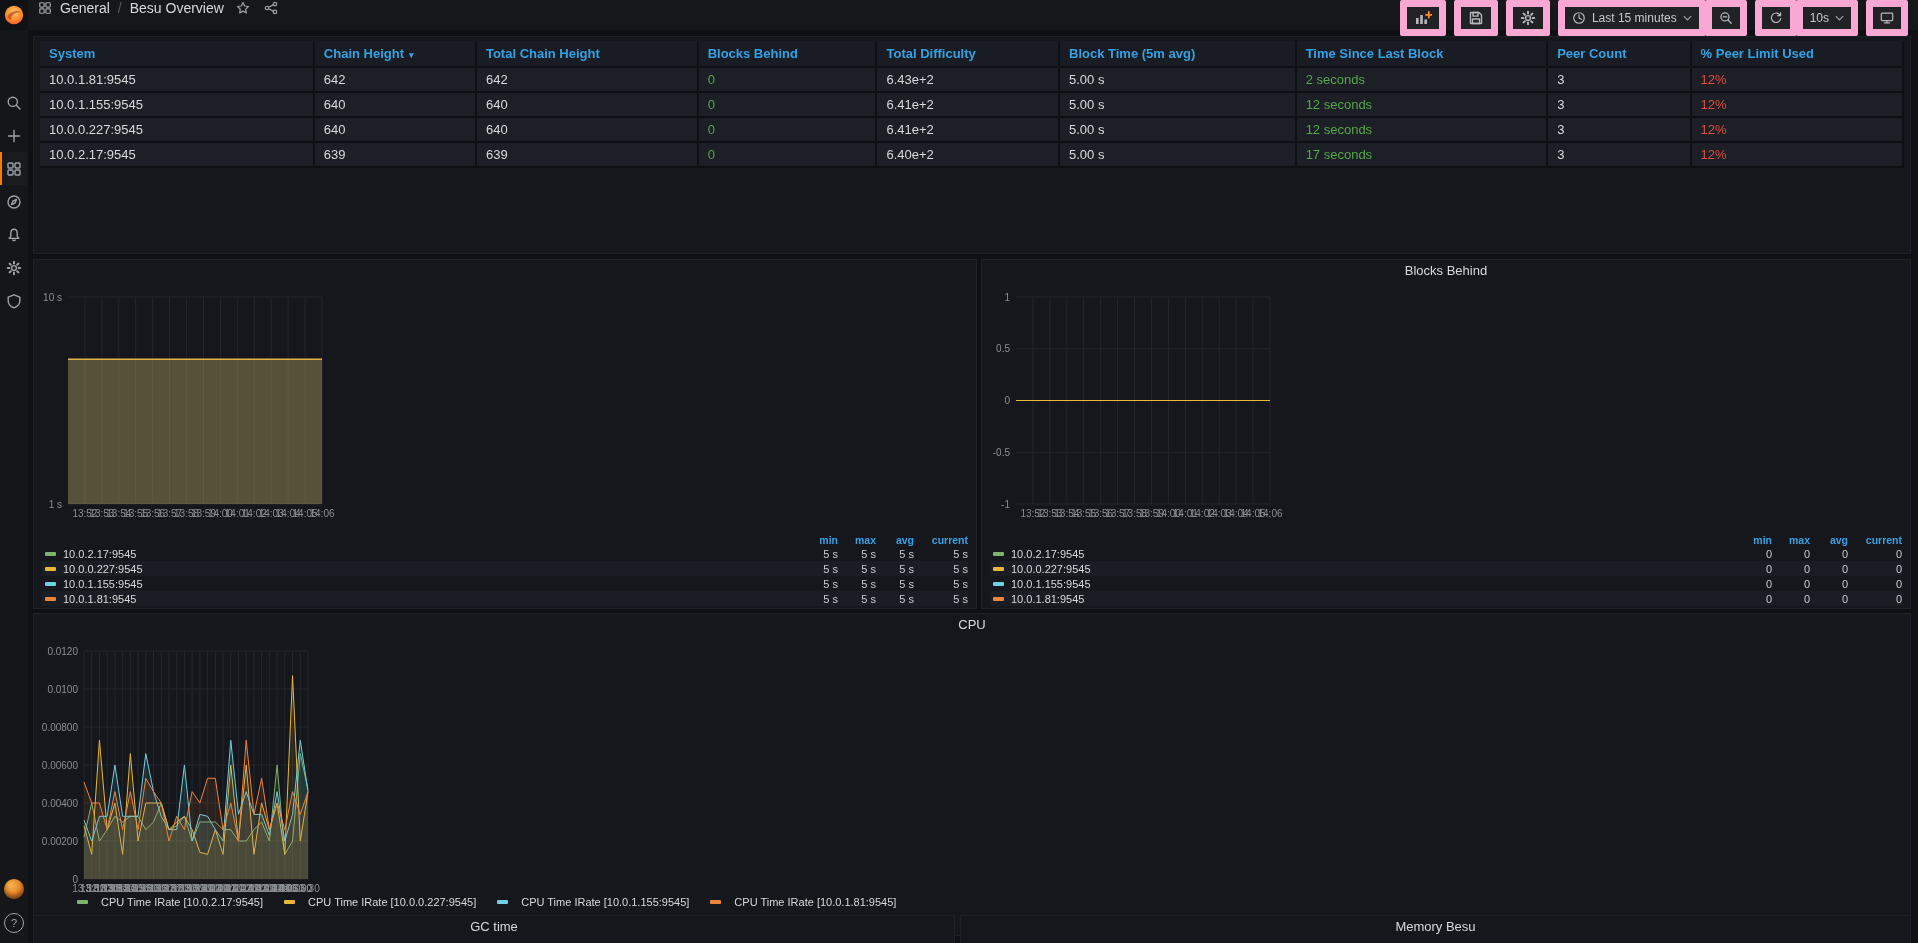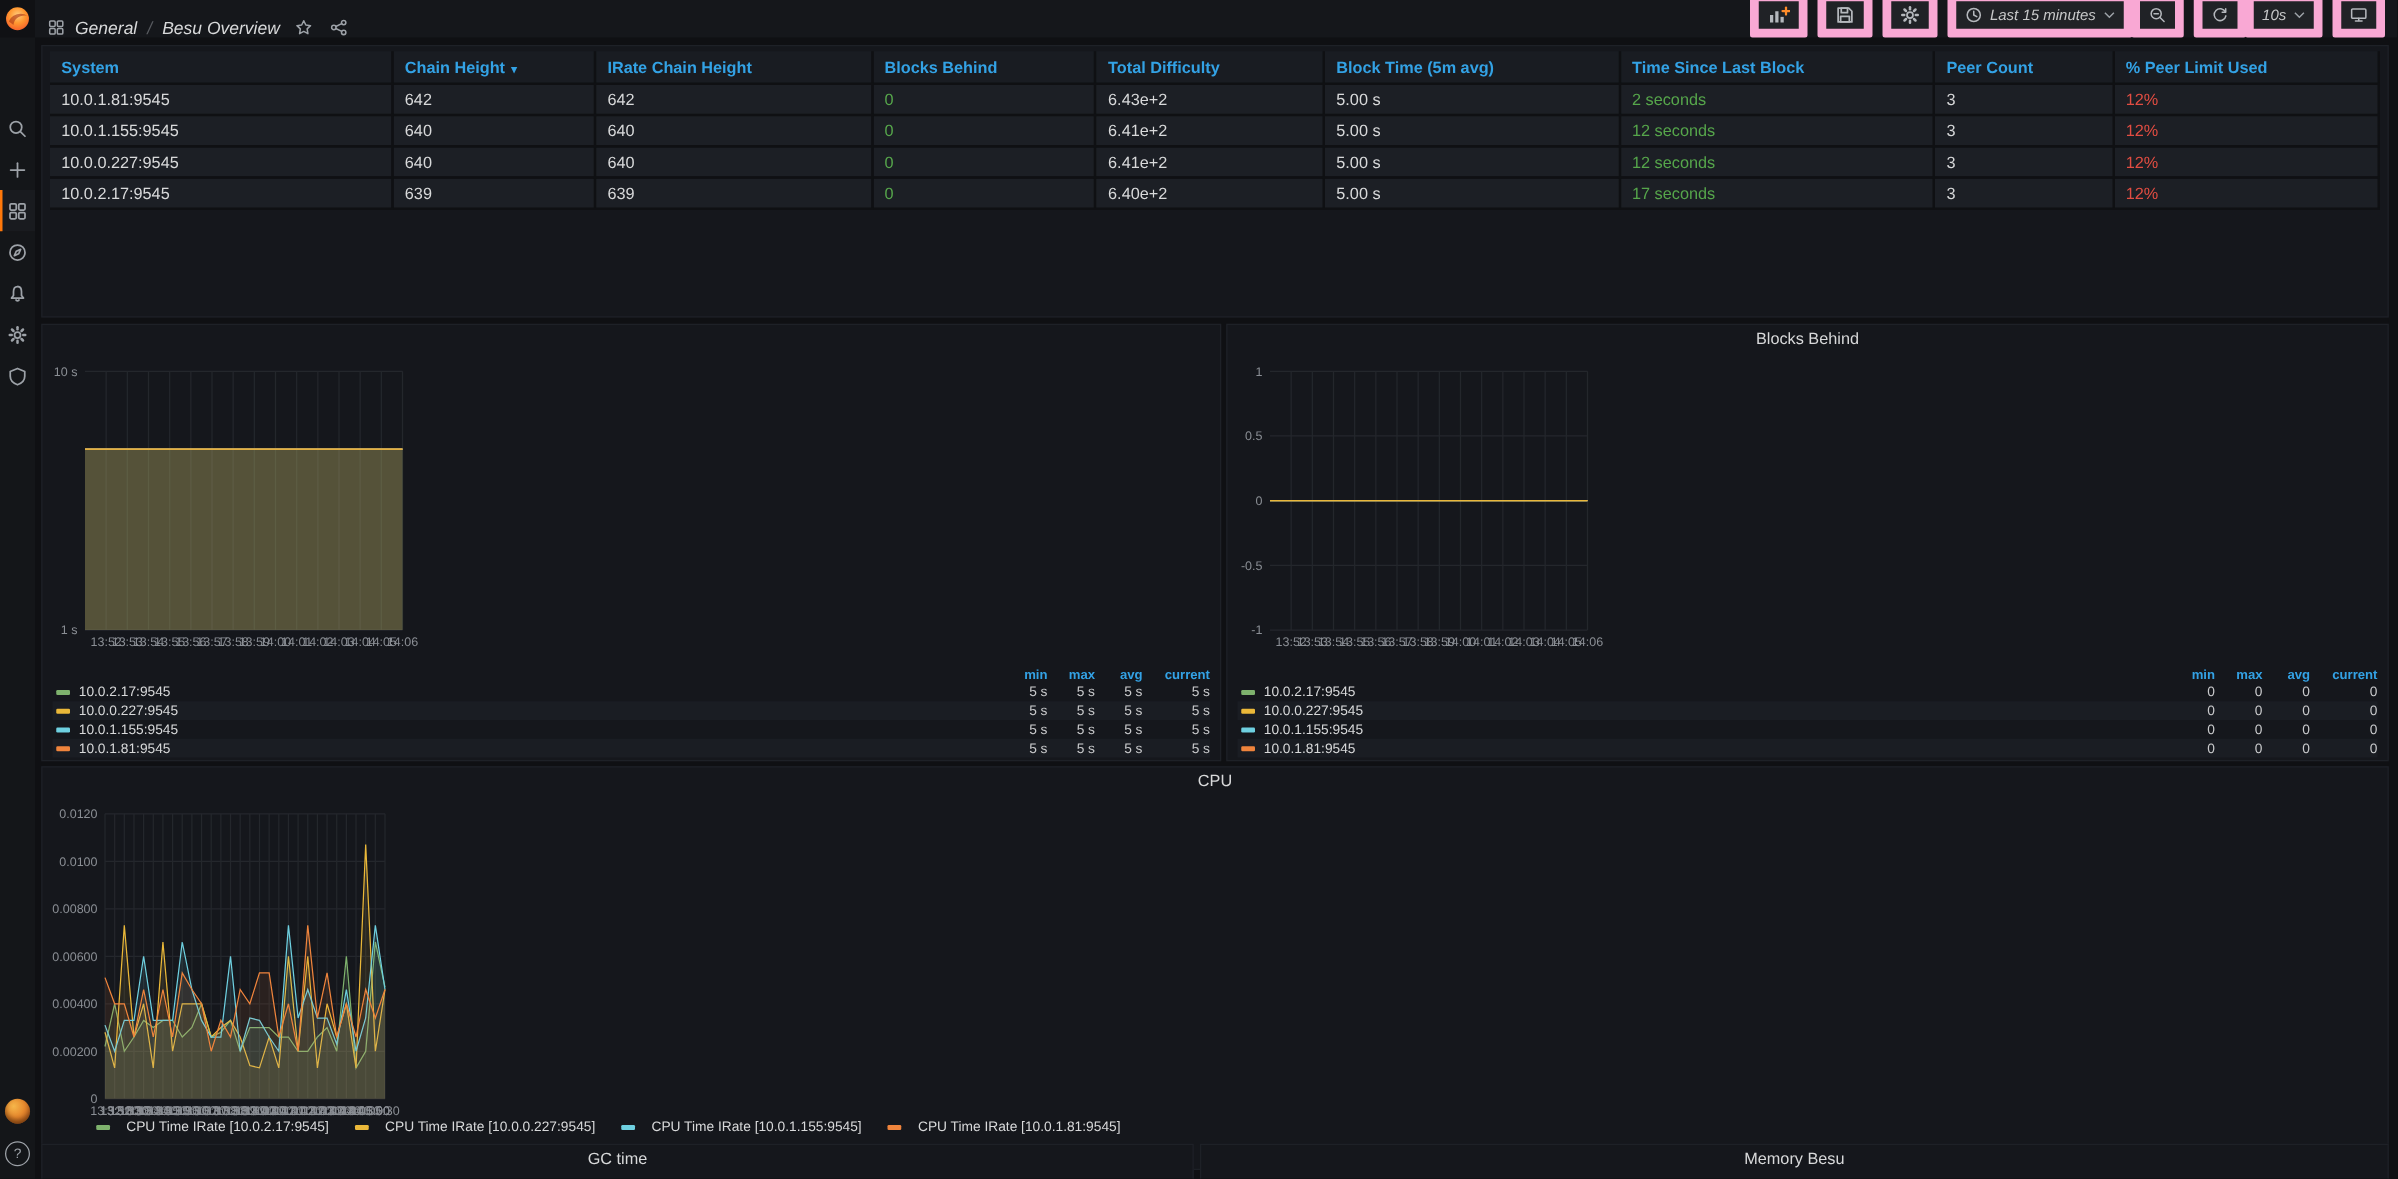--- a/index.html
+++ b/index.html
@@ -13,21 +13,21 @@
   .side-nav{margin-top:56px;display:flex;flex-direction:column;}
   .side-item{height:33px;display:flex;align-items:center;justify-content:center;cursor:pointer;border-left:2px solid transparent;border-right:2px solid transparent;}
   .side-item.active{border-left:2px solid #ff780a;background:#191b1f;}
   .side-bottom{position:absolute;bottom:10px;left:0;width:28px;display:flex;flex-direction:column;align-items:center;gap:14px;}
   .icon{width:16px;height:16px;fill:none;stroke:#9da2a8;stroke-width:1.4;stroke-linecap:round;stroke-linejoin:round;display:block;}
   .icon.small{width:14px;height:14px;}
   .avatar{width:20px;height:20px;border-radius:50%;background:radial-gradient(circle at 35% 30%,#f5b64a 0%,#e78a2e 45%,#b5541d 100%);box-shadow:inset 0 -3px 4px rgba(60,30,0,.55);}
   .help-btn{width:18px;height:18px;border-radius:50%;border:1.4px solid #9da2a8;color:#9da2a8;font-size:11px;display:flex;align-items:center;justify-content:center;}
 
   
-  .navbar{position:absolute;left:28px;top:0;right:0;height:30px;background:#15171b;display:flex;align-items:flex-end;padding:0 10px;box-sizing:border-box;font-style:italic;}
+  .navbar{position:absolute;left:28px;top:0;right:0;height:30px;background:#15171b;display:flex;align-items:flex-start;padding:0 10px;box-sizing:border-box;}
   .crumb{display:flex;align-items:center;gap:8px;font-size:14px;}
   .crumb .sep{color:#585b60;}
   .crumb .lnk{color:#d8d9da;cursor:pointer;}
   .nav-actions{margin-left:auto;display:flex;align-items:center;gap:8px;}
   .tgroup{display:flex;}
   .tbtn{display:flex;align-items:center;gap:6px;background:#202226;border:7px solid #f9a8d4;height:22px;padding:0 7px;border-radius:2px;color:#c7c8c9;font-size:12px;cursor:pointer;}
   .tgroup .tbtn + .tbtn{margin-left:-1px;}
   .tbtn .icon{stroke:#b4b7bc;}
   .caret{width:9px;height:6px;fill:none;stroke:#9da2a8;stroke-width:1.3;}
 
@@ -263,21 +263,21 @@
             <col style="width: 9.8%;">
             <col style="width: 12.7%;">
             <col style="width: 13.5%;">
             <col style="width: 7.7%;">
             <col style="width: 11.4%;">
           </colgroup>
         <thead id="otable-head">
             <tr>
               <th><span>System</span></th>
               <th><span>Chain Height</span><span class="sort-caret">▾</span></th>
-              <th><span>IRate Chain Height</span></th>
+              <th><span>Total Chain Height</span></th>
               <th><span>Blocks Behind</span></th>
               <th><span>Total Difficulty</span></th>
               <th><span>Block Time (5m avg)</span></th>
               <th><span>Time Since Last Block</span></th>
               <th><span>Peer Count</span></th>
               <th><span>% Peer Limit Used</span></th>
             </tr>
           </thead>
         <tbody id="otable-body">
             <tr>

